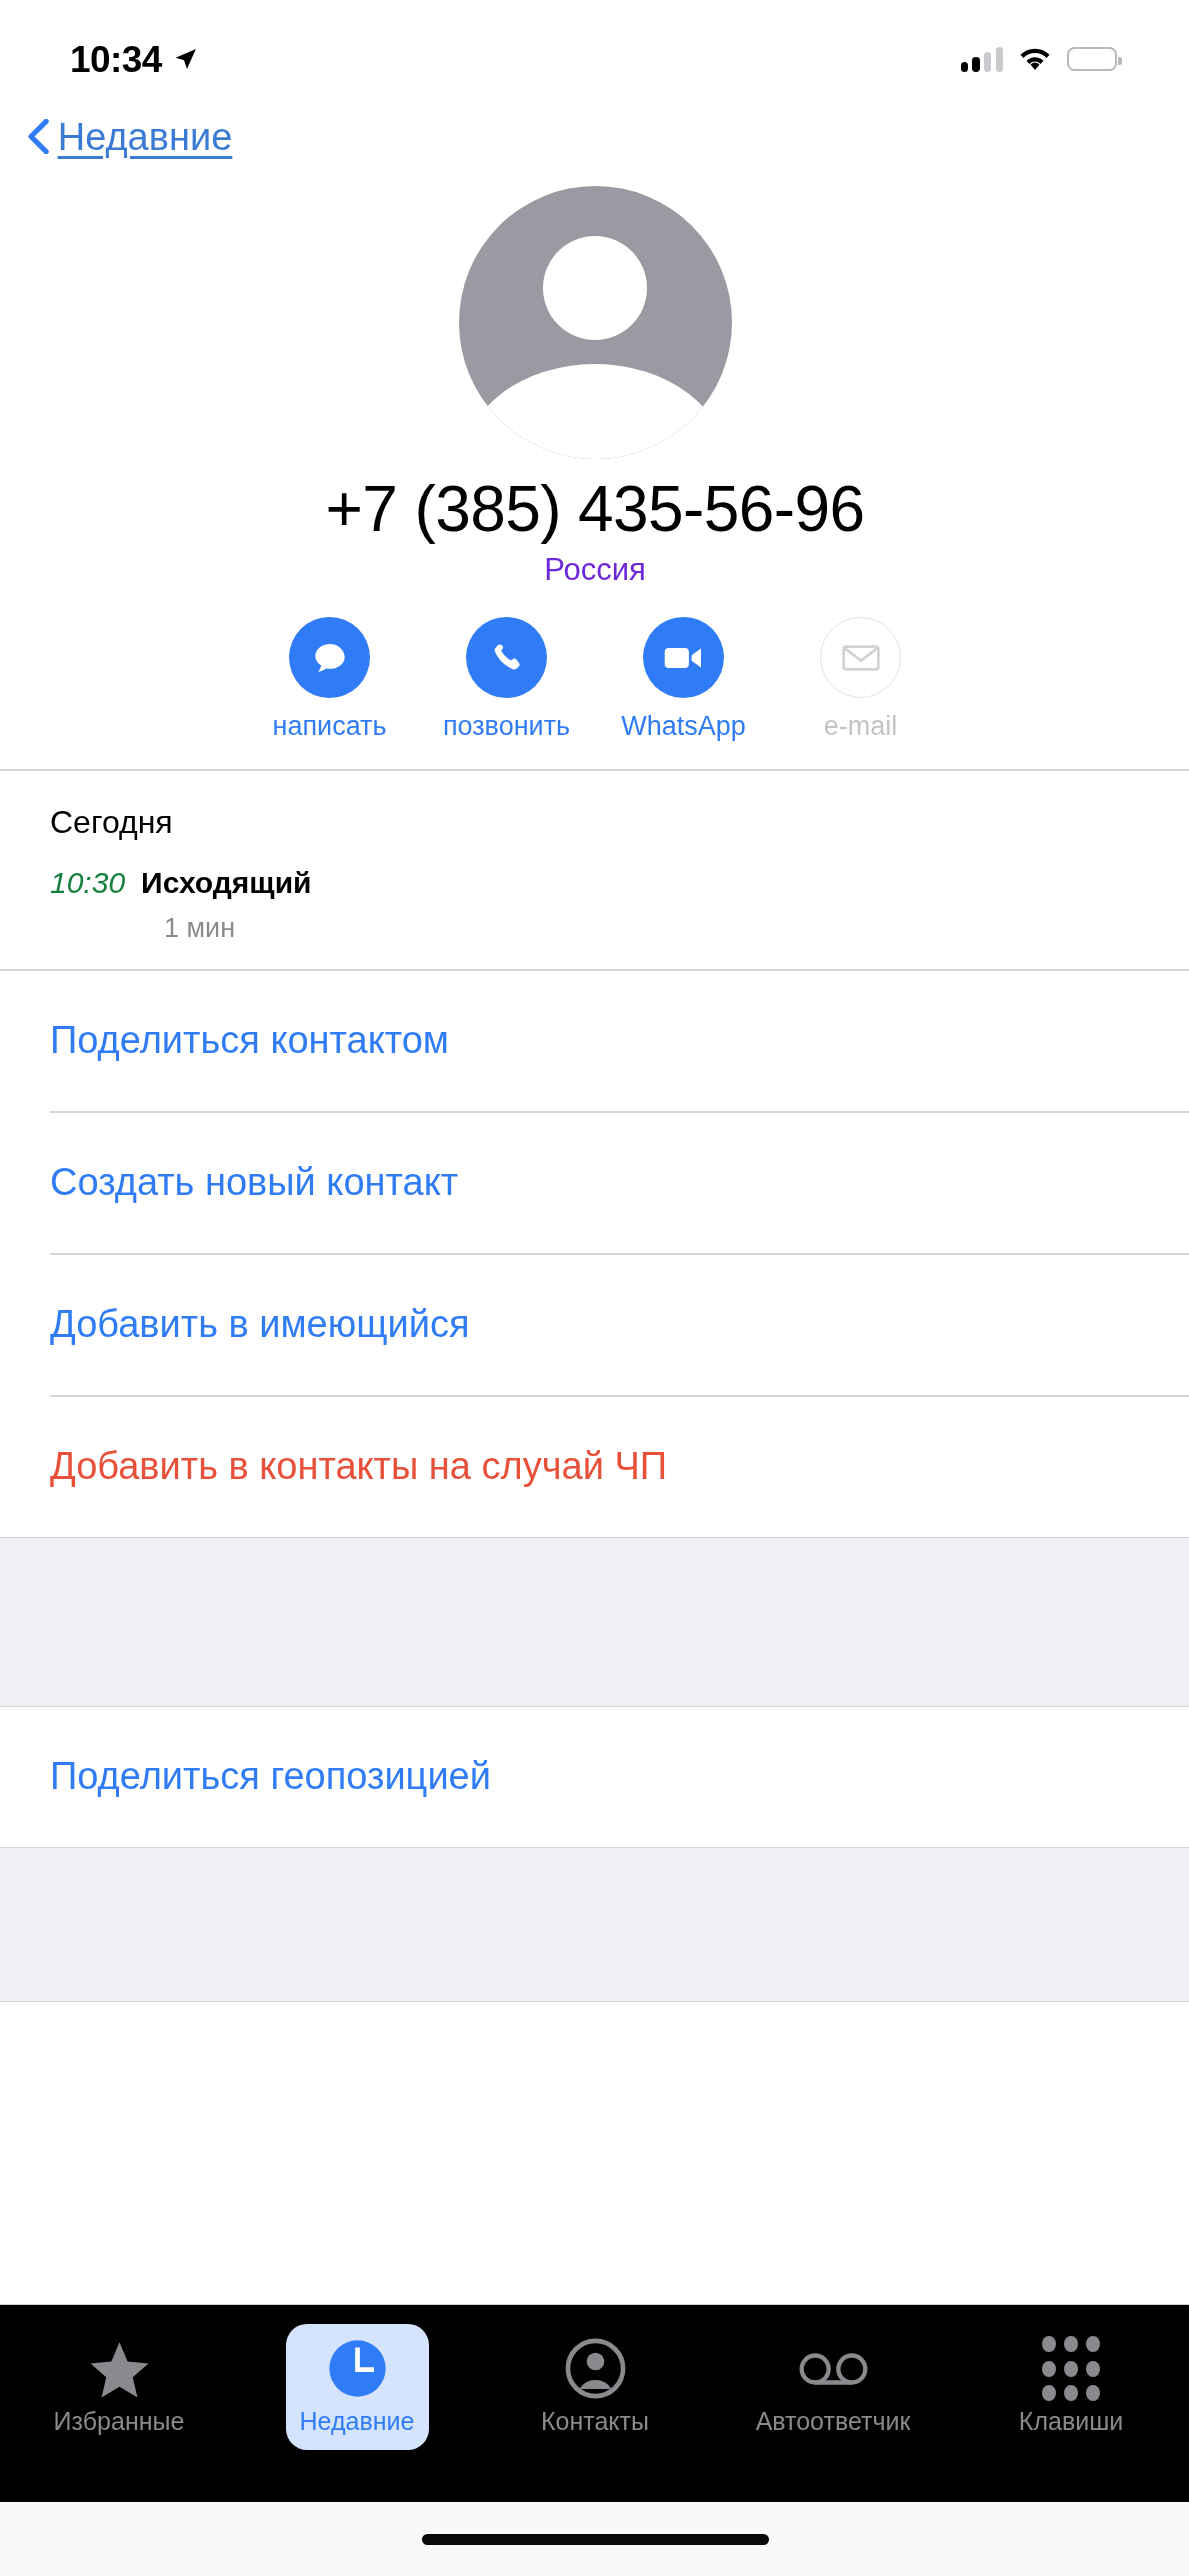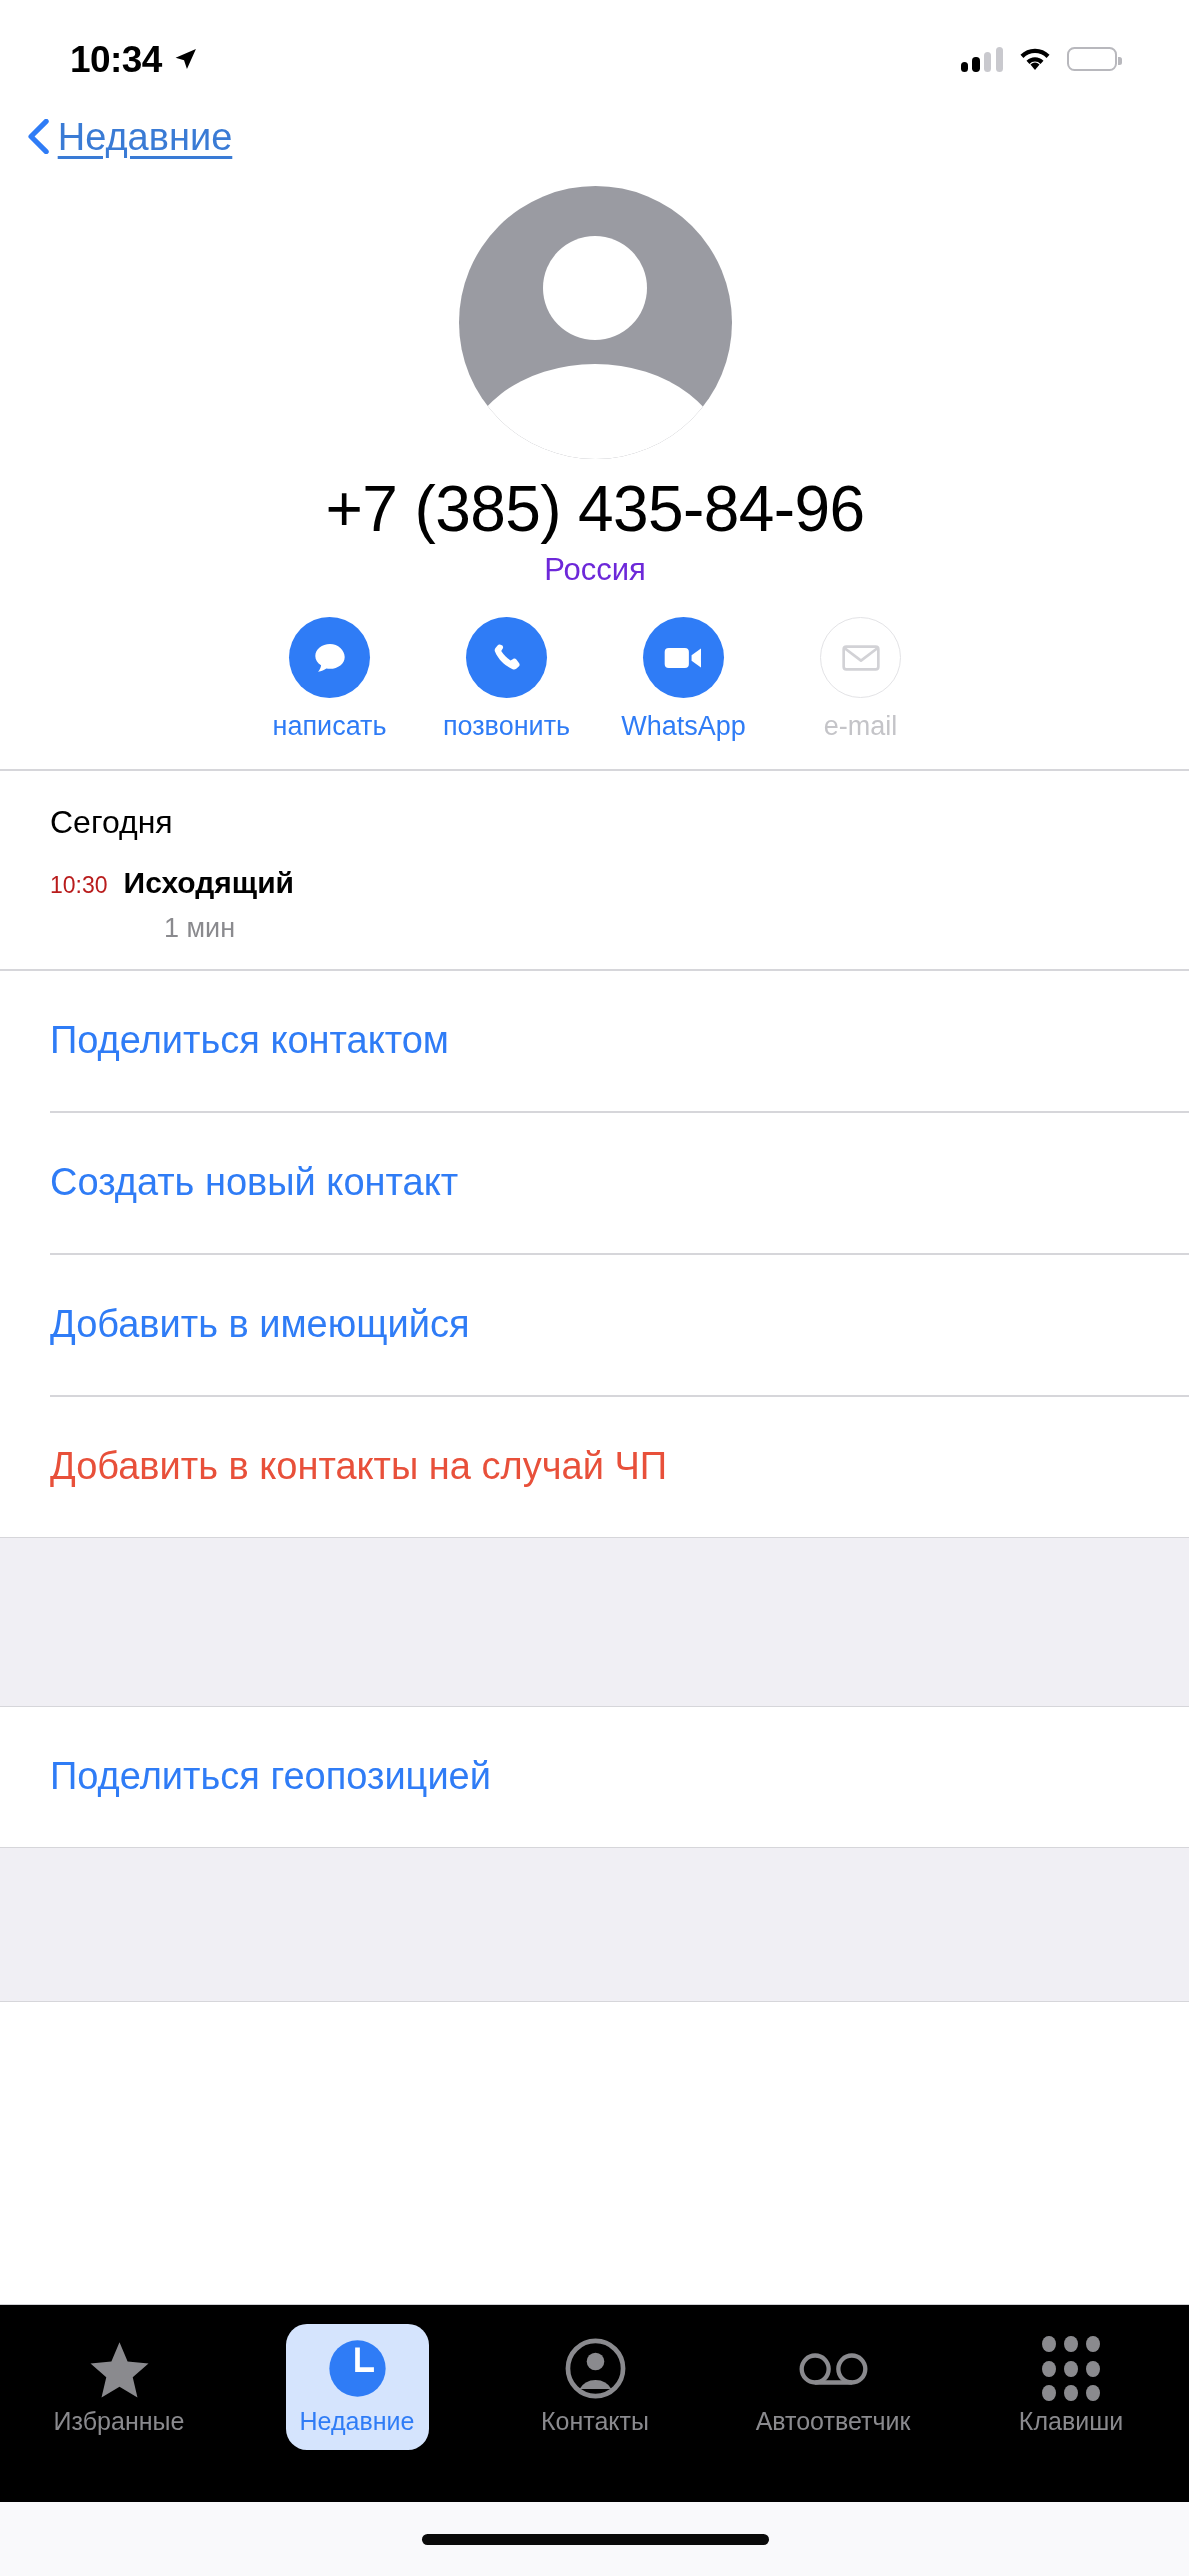--- a/index.html
+++ b/index.html
@@ -134,21 +134,21 @@
   
   .call-section { background:#ffffff; padding:32px 0 25px 0; }
   .day-title {
     font-size:32px; font-weight:500; color:#000;
     padding-left:50px; line-height:1.2;
   }
   .call-row {
     display:flex; align-items:baseline; gap:16px;
     padding-left:50px; margin-top:23.5px;
   }
-  .call-time { font-size:23px; color:#b91c1c; line-height:1.2; }
+  .call-time { font-size:30px; color:#15803d; line-height:1.2;font-style:italic; }
   .call-type { font-size:30px; font-weight:700; color:#000; line-height:1.2; }
   .call-duration {
     font-size:27px; color:#8a8a8e;
     padding-left:164px; margin-top:11px; line-height:1.2;
   }
 
   
   .menu-group { background:#ffffff; }
   .menu-row {
     height:140px;
@@ -237,21 +237,21 @@
       </svg>
       <span class="back-label">Недавние</span>
     </div>
   </div>
 
   <div class="contact-header">
     <div class="avatar">
       <span class="avatar-head"></span>
       <span class="avatar-body"></span>
     </div>
-    <div class="phone-number">+7 (385) 435-84-96</div>
+    <div class="phone-number">+7 (385) 435-56-96</div>
     <div class="country">Россия</div>
 
     <div class="actions">
 
       <div class="action">
         <span class="action-circle">
           <svg viewBox="0 0 60 60" width="42" height="42">
             <path d="M30 10c-11.6 0-21 7.6-21 17 0 5.5 3.2 10.4 8.2 13.5 -0.3 3.1 -1.6 6.4 -4.3 9.2 4.9 -0.5 9.1 -2.6 11.9 -4.7 1.7 0.3 3.4 0.5 5.2 0.5 11.6 0 21 -7.6 21 -17S41.6 10 30 10z" fill="#fff"></path>
           </svg>
         </span>

